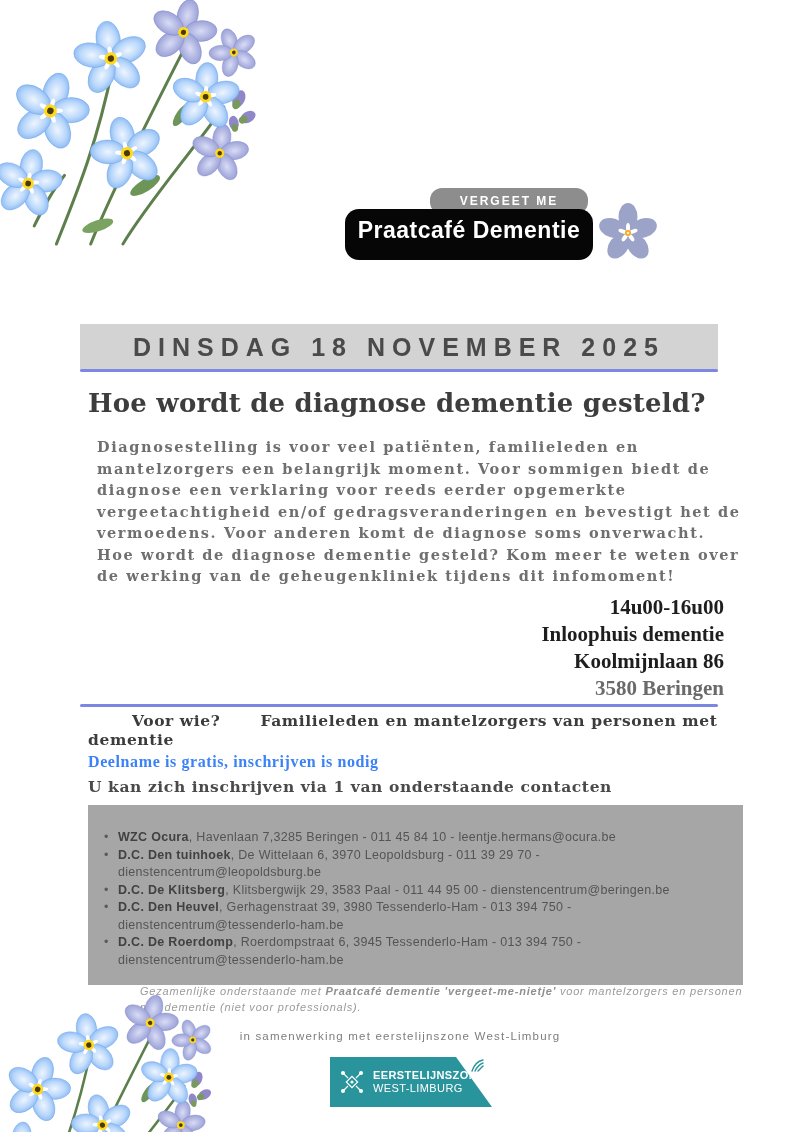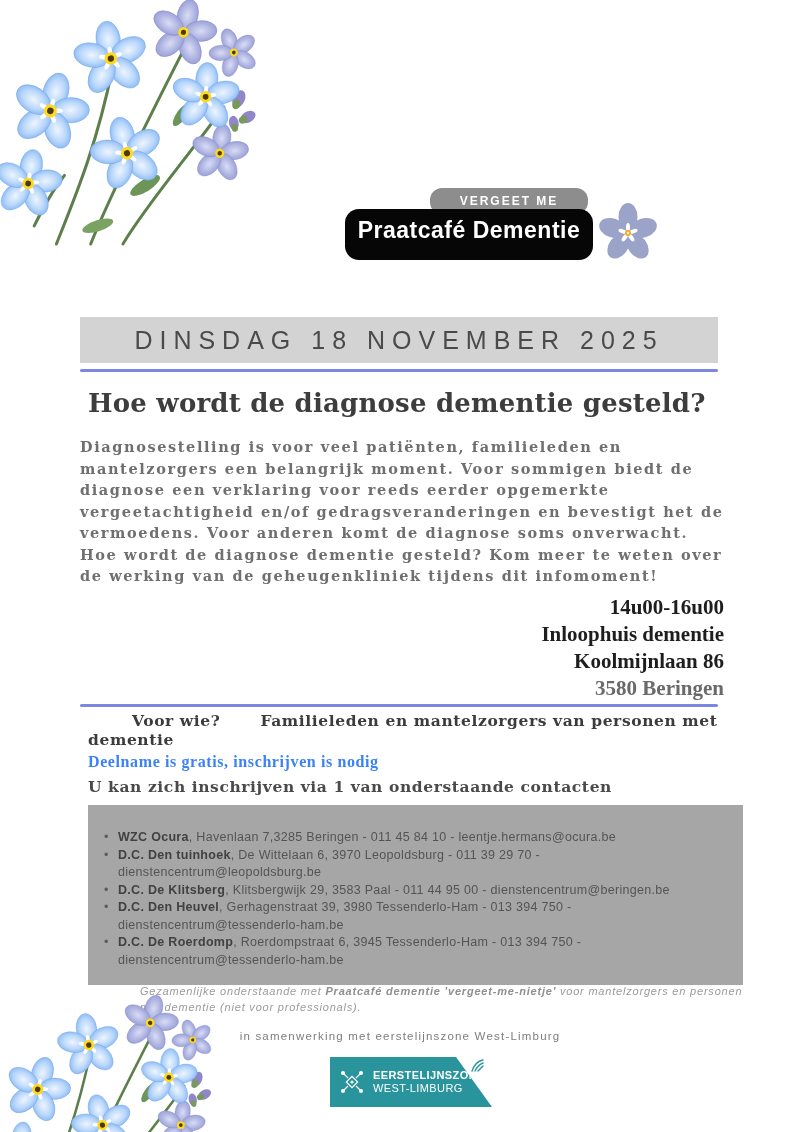--- a/index.html
+++ b/index.html
@@ -13,30 +13,30 @@
 
   
   .logo{position:absolute;left:0;top:0;width:800px;height:270px;}
   .tagline{position:absolute;left:430px;top:188px;width:158px;height:26px;background:#8d8d8d;border-radius:12px;
            color:#ffffff;font-size:12px;letter-spacing:2px;font-weight:600;text-align:center;line-height:26px;}
   .title-pill{position:absolute;left:345px;top:209px;width:248px;height:51px;background:#060606;border-radius:14px;
               color:#ffffff;font-size:23px;font-weight:bold;text-align:center;line-height:42px;letter-spacing:.5px;}
   .logo-flower{position:absolute;left:598px;top:203px;width:60px;height:60px;}
 
   
-  .banner{position:absolute;left:80px;top:317px;width:638px;height:46px;background:#d3d3d3;
-          color:#4a4a4a;font-size:25px;font-weight:400;letter-spacing:7px;text-align:center;line-height:46px;}
+  .banner{position:absolute;left:80px;top:324px;width:638px;height:46px;background:#d3d3d3;
+          color:#4a4a4a;font-size:25px;font-weight:700;letter-spacing:7px;text-align:center;line-height:46px;}
   .rule{position:absolute;left:80px;width:638px;height:3px;background:#7b87e3;border-radius:2px;}
   .rule1{top:369px;}
   .rule2{top:704px;}
 
   
   .heading{position:absolute;left:88px;top:388px;margin:0;width:650px;color:#3d3d3d;
            font-family:"DejaVu Serif",serif;font-size:26px;font-weight:bold;letter-spacing:.2px;}
-  .body{position:absolute;left:80px;top:436px;margin:0;width:648px;color:#6f6f6f;
+  .body{position:absolute;left:97px;top:436px;margin:0;width:648px;color:#6f6f6f;
         font-family:"DejaVu Serif",serif;font-size:14.5px;font-weight:bold;letter-spacing:1.6px;line-height:21.5px;}
 
   
   .event{position:absolute;right:76px;top:594px;text-align:right;color:#1e1e1e;
          font-family:Liberation Serif, serif;font-size:21px;font-weight:bold;line-height:27px;}
   .event .city{color:#6a6a6a;text-align:right;}
 
   
   .audience{position:absolute;left:88px;top:711px;width:650px;color:#3c3c3c;
             font-family:"DejaVu Serif",serif;font-size:15.5px;font-weight:bold;letter-spacing:.6px;}

